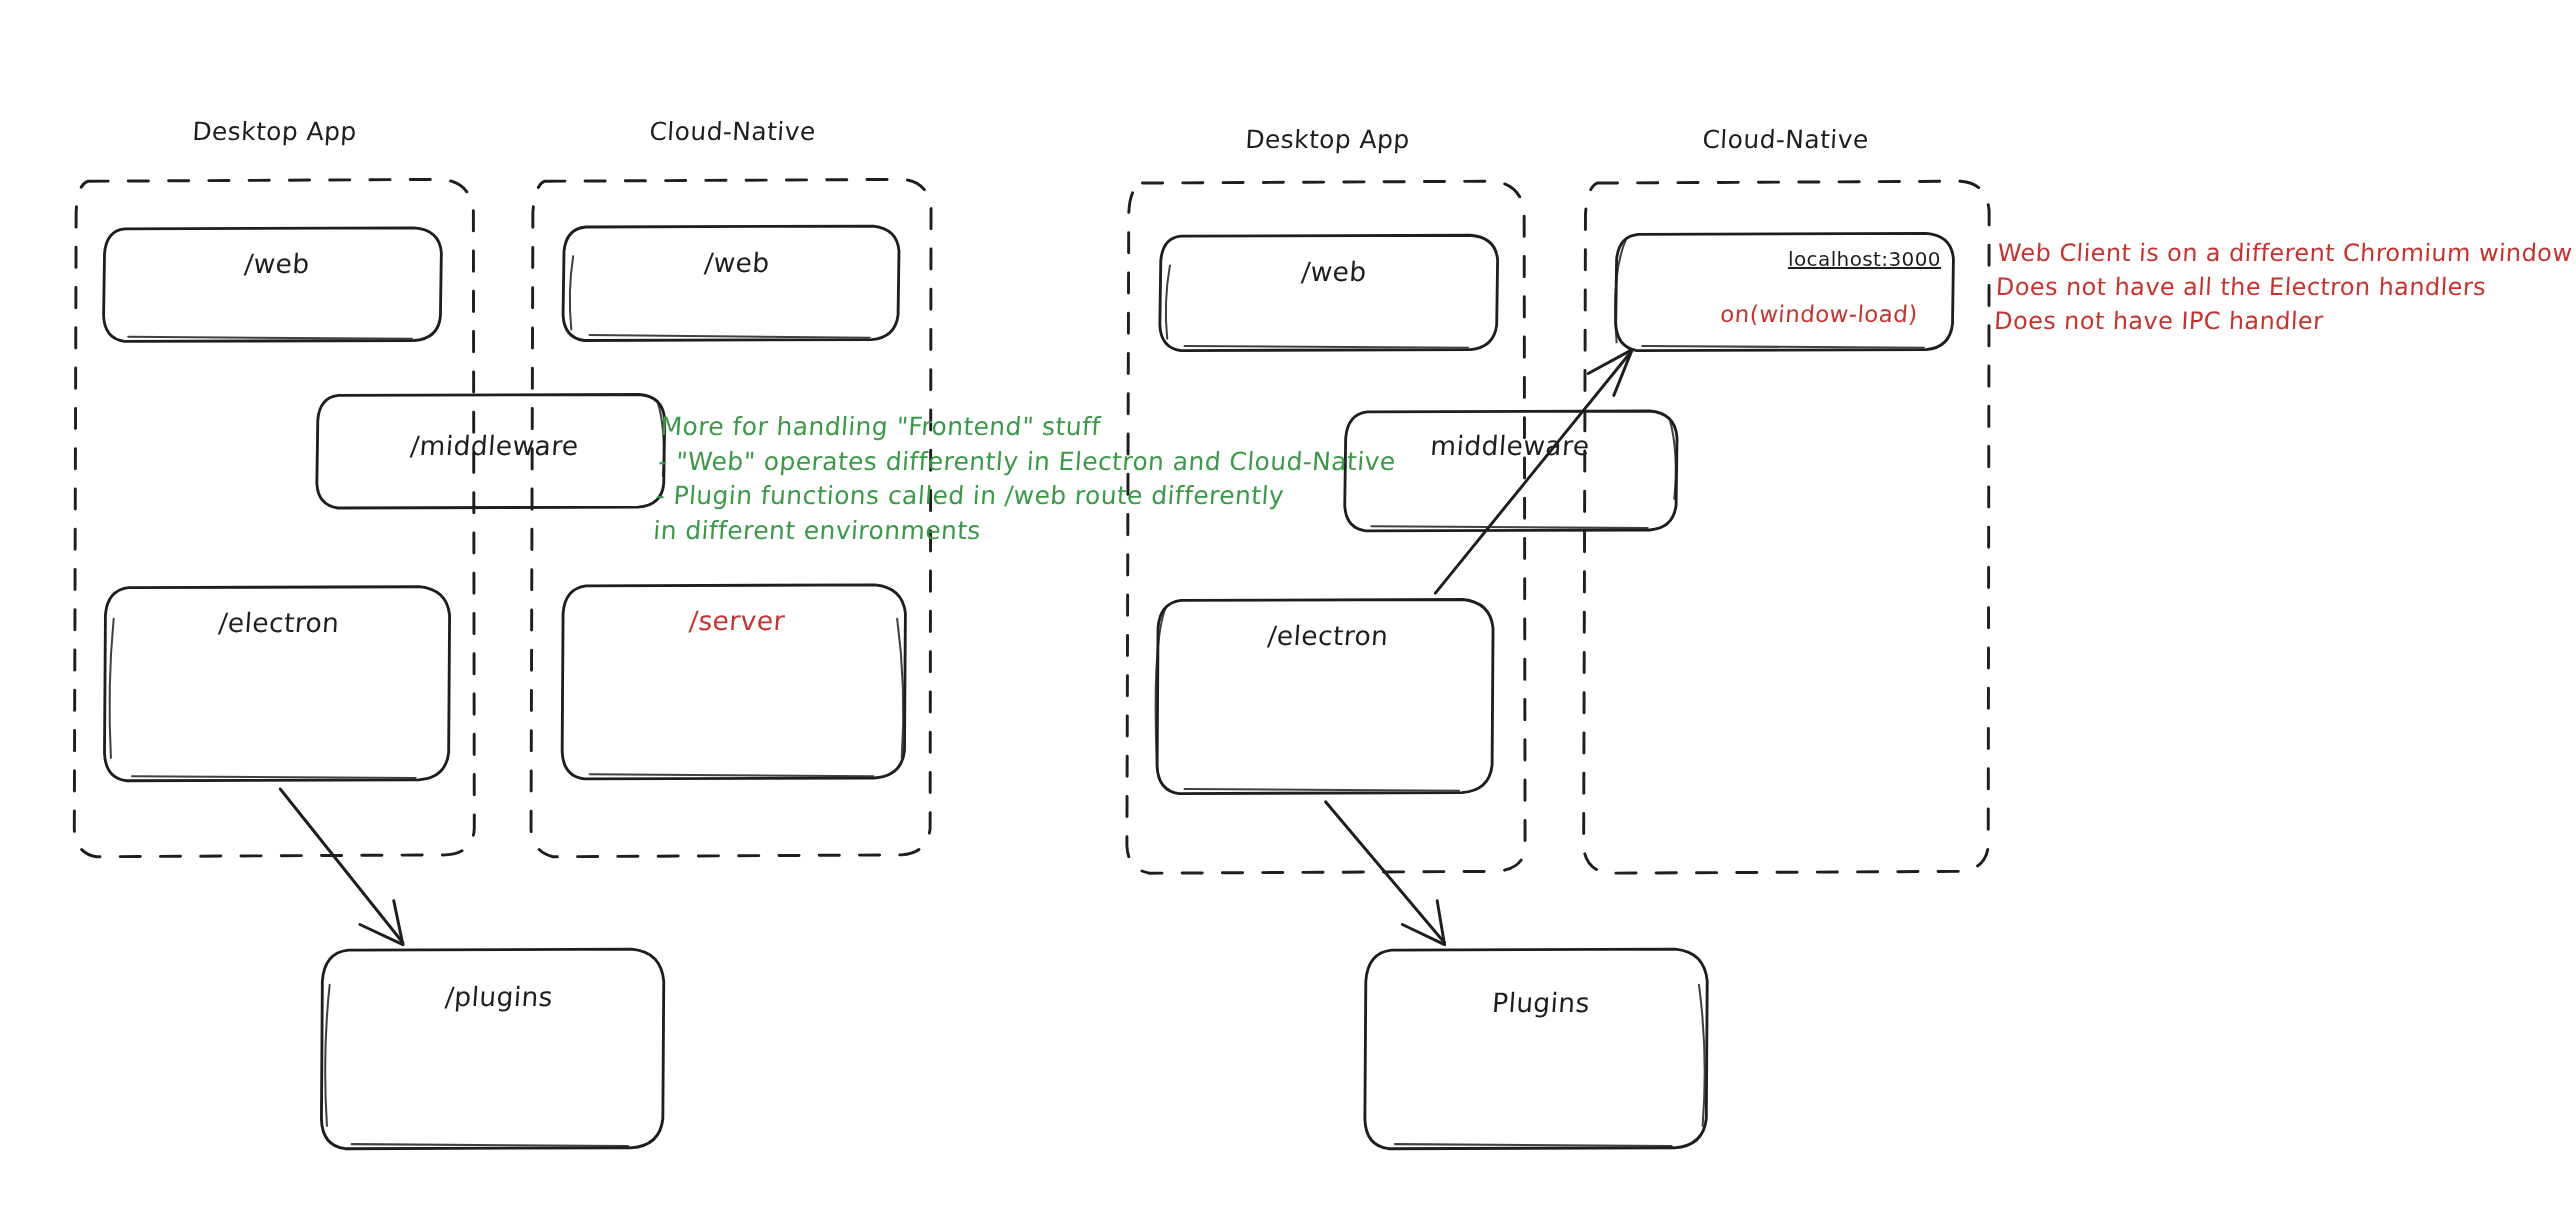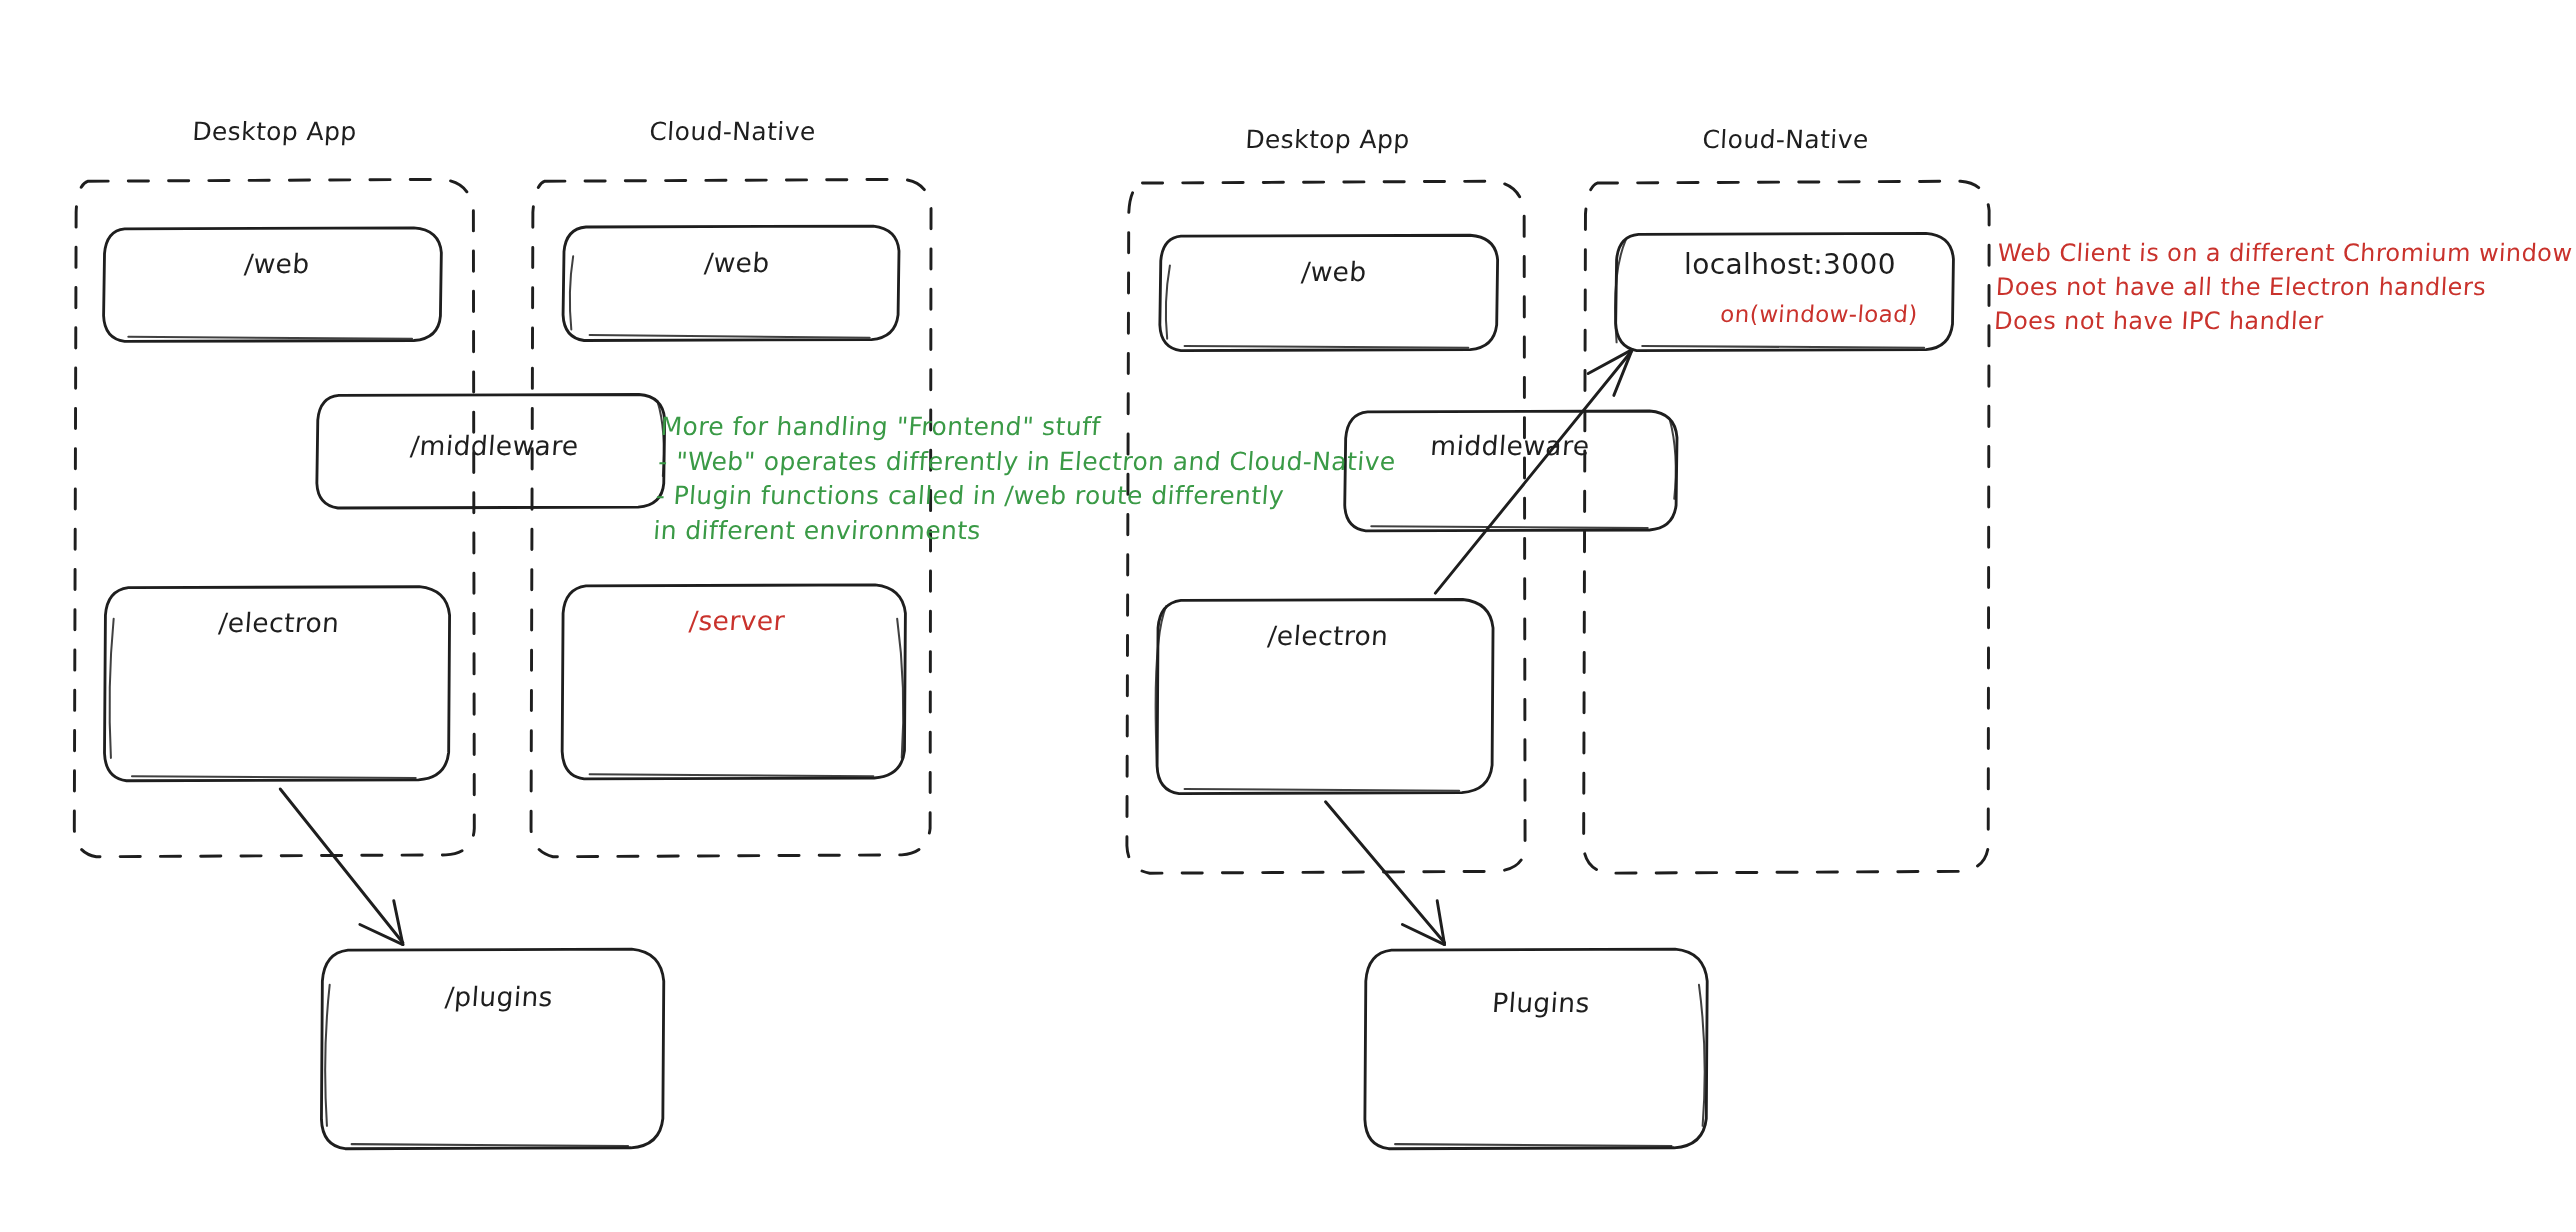--- a/index.html
+++ b/index.html
@@ -35,22 +35,23 @@
     font-size: 25px;
     text-align: center;
     transform: skewX(-3deg);
   }
   .box-label {
     font-size: 26.5px;
     text-align: center;
     transform: skewX(-4deg);
   }
   .box-label-upright {
-    font-size: 28px;
-    text-align: center;
+    font-size: 20px;
+    text-align: right;
+    text-decoration: underline;
   }
   .note {
     font-size: 25px;
     line-height: 1.38;
     transform: skewX(-4deg);
   }
   .note-red {
     font-size: 24px;
     line-height: 1.42;
     transform: skewX(-3deg);

